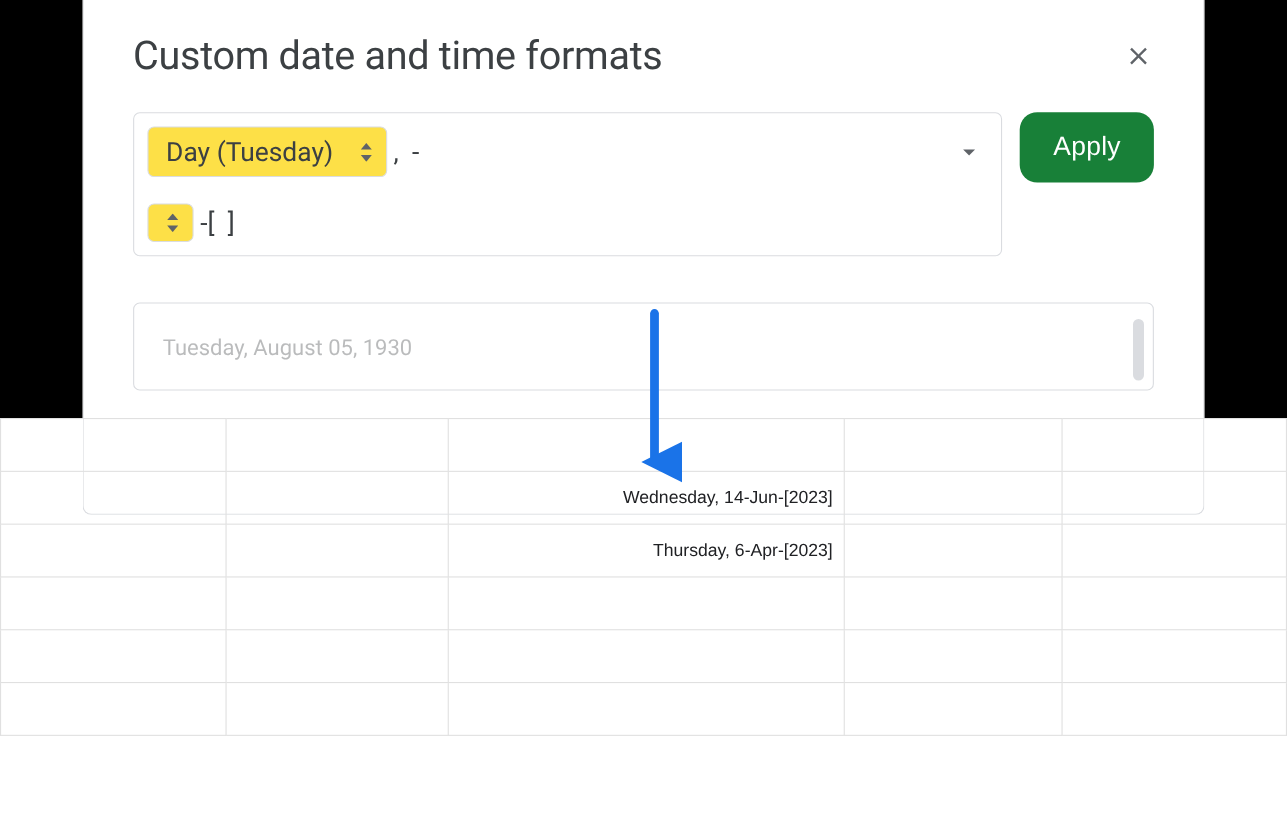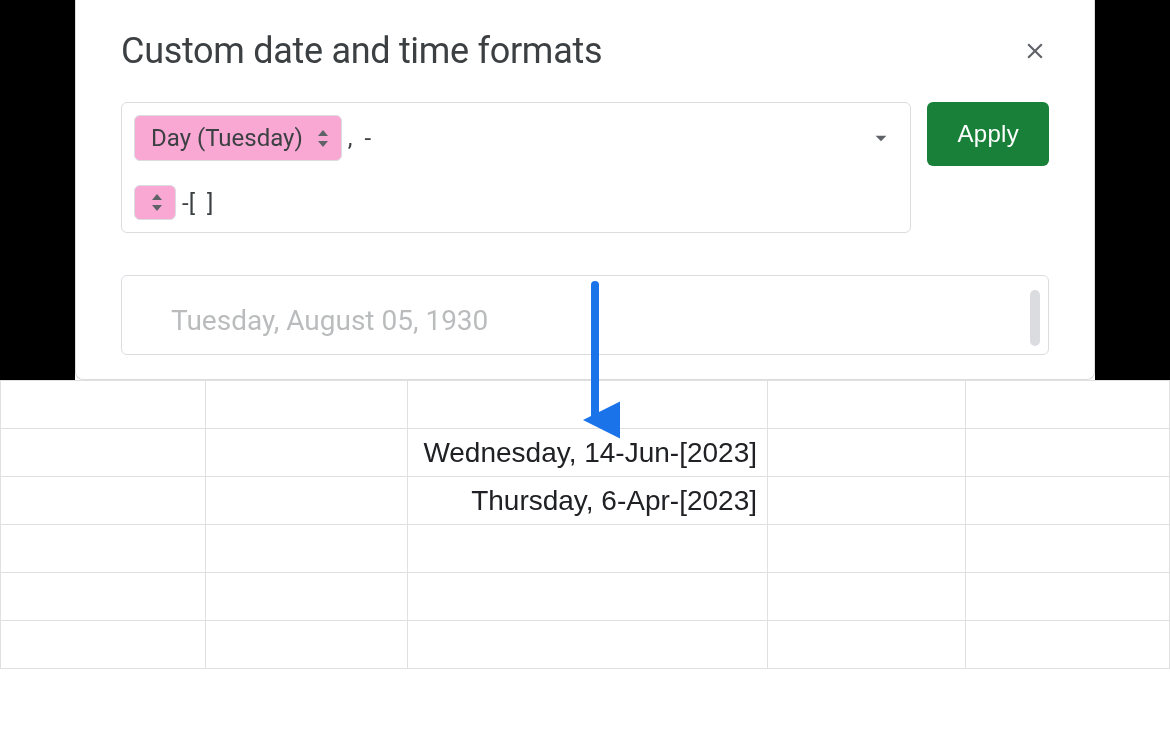--- a/index.html
+++ b/index.html
@@ -22,21 +22,21 @@
     .dialog {
       position: absolute;
       left: 75px;
       right: 75px;
       top: 0;
       background: #fff;
       border-radius: 0 0 8px 8px;
       padding: 30px 45px 10px 45px;
       border: 1px solid #dadce0;
       border-top: none;
-      height: 380px;
+      height: 468px;
       overflow: hidden;
     }
     .dialog-header {
       display: flex;
       justify-content: space-between;
       align-items: center;
       margin-bottom: 30px;
     }
     .dialog-title {
       font-size: 36px;
@@ -83,61 +83,60 @@
     }
     .chevron-down svg { width: 26px; height: 26px; fill: #5f6368; }
     .format-chip {
       display: inline-flex;
       align-items: center;
       border: 1px solid #dadce0;
       border-radius: 6px;
       padding: 8px 12px 8px 16px;
       font-size: 24px;
       color: #3c4043;
-      background: #f9a8d4;
+      background: #fde047;
       cursor: pointer;
-      gap: 14px;
+      gap: 24px;
     }
     .format-chip .sort-icon {
       display: inline-flex;
       flex-direction: column;
       justify-content: center;
       gap: 3px;
     }
     .format-chip .sort-icon svg { width: 12px; height: 7px; fill: #5f6368; }
     .sep-text {
       font-size: 24px;
       color: #3c4043;
       padding: 0 6px;
     }
     .apply-btn {
       background: #188038;
       color: #fff;
       border: none;
-      border-radius: 6px;
+      border-radius: 16px;
       font-size: 24px;
       font-weight: 500;
       padding: 18px 30px;
       cursor: pointer;
       letter-spacing: 0.3px;
     }
     .preview-box {
       margin-top: 42px;
       border: 1px solid #dadce0;
       border-radius: 6px;
       padding: 28px 26px 4px 26px;
       position: relative;
       height: 80px;
       overflow: hidden;
     }
     .preview-text {
-      font-size: 28px;
+      font-size: 20px;
       color: #3c4043;
       opacity: 0.35;
-      margin-left: 23px;
     }
     .preview-scroll {
       position: absolute;
       right: 8px;
       top: 14px;
       bottom: 8px;
       width: 10px;
       border-radius: 5px;
       background: #dadce0;
     }
@@ -158,21 +157,21 @@
     }
     .spreadsheet table {
       width: 100%;
       border-collapse: collapse;
       table-layout: fixed;
     }
     .spreadsheet td {
       border: 1px solid #e0e0e0;
       height: 48px;
       padding: 0 10px;
-      font-size: 28px;
+      font-size: 16px;
       color: #202124;
       font-family: Arial, sans-serif;
       text-align: right;
       overflow: hidden;
       white-space: nowrap;
     }
     .col-a { width: 205px; }
     .col-b { width: 202px; }
     .col-c { width: 360px; }
     .col-d { width: 198px; }

